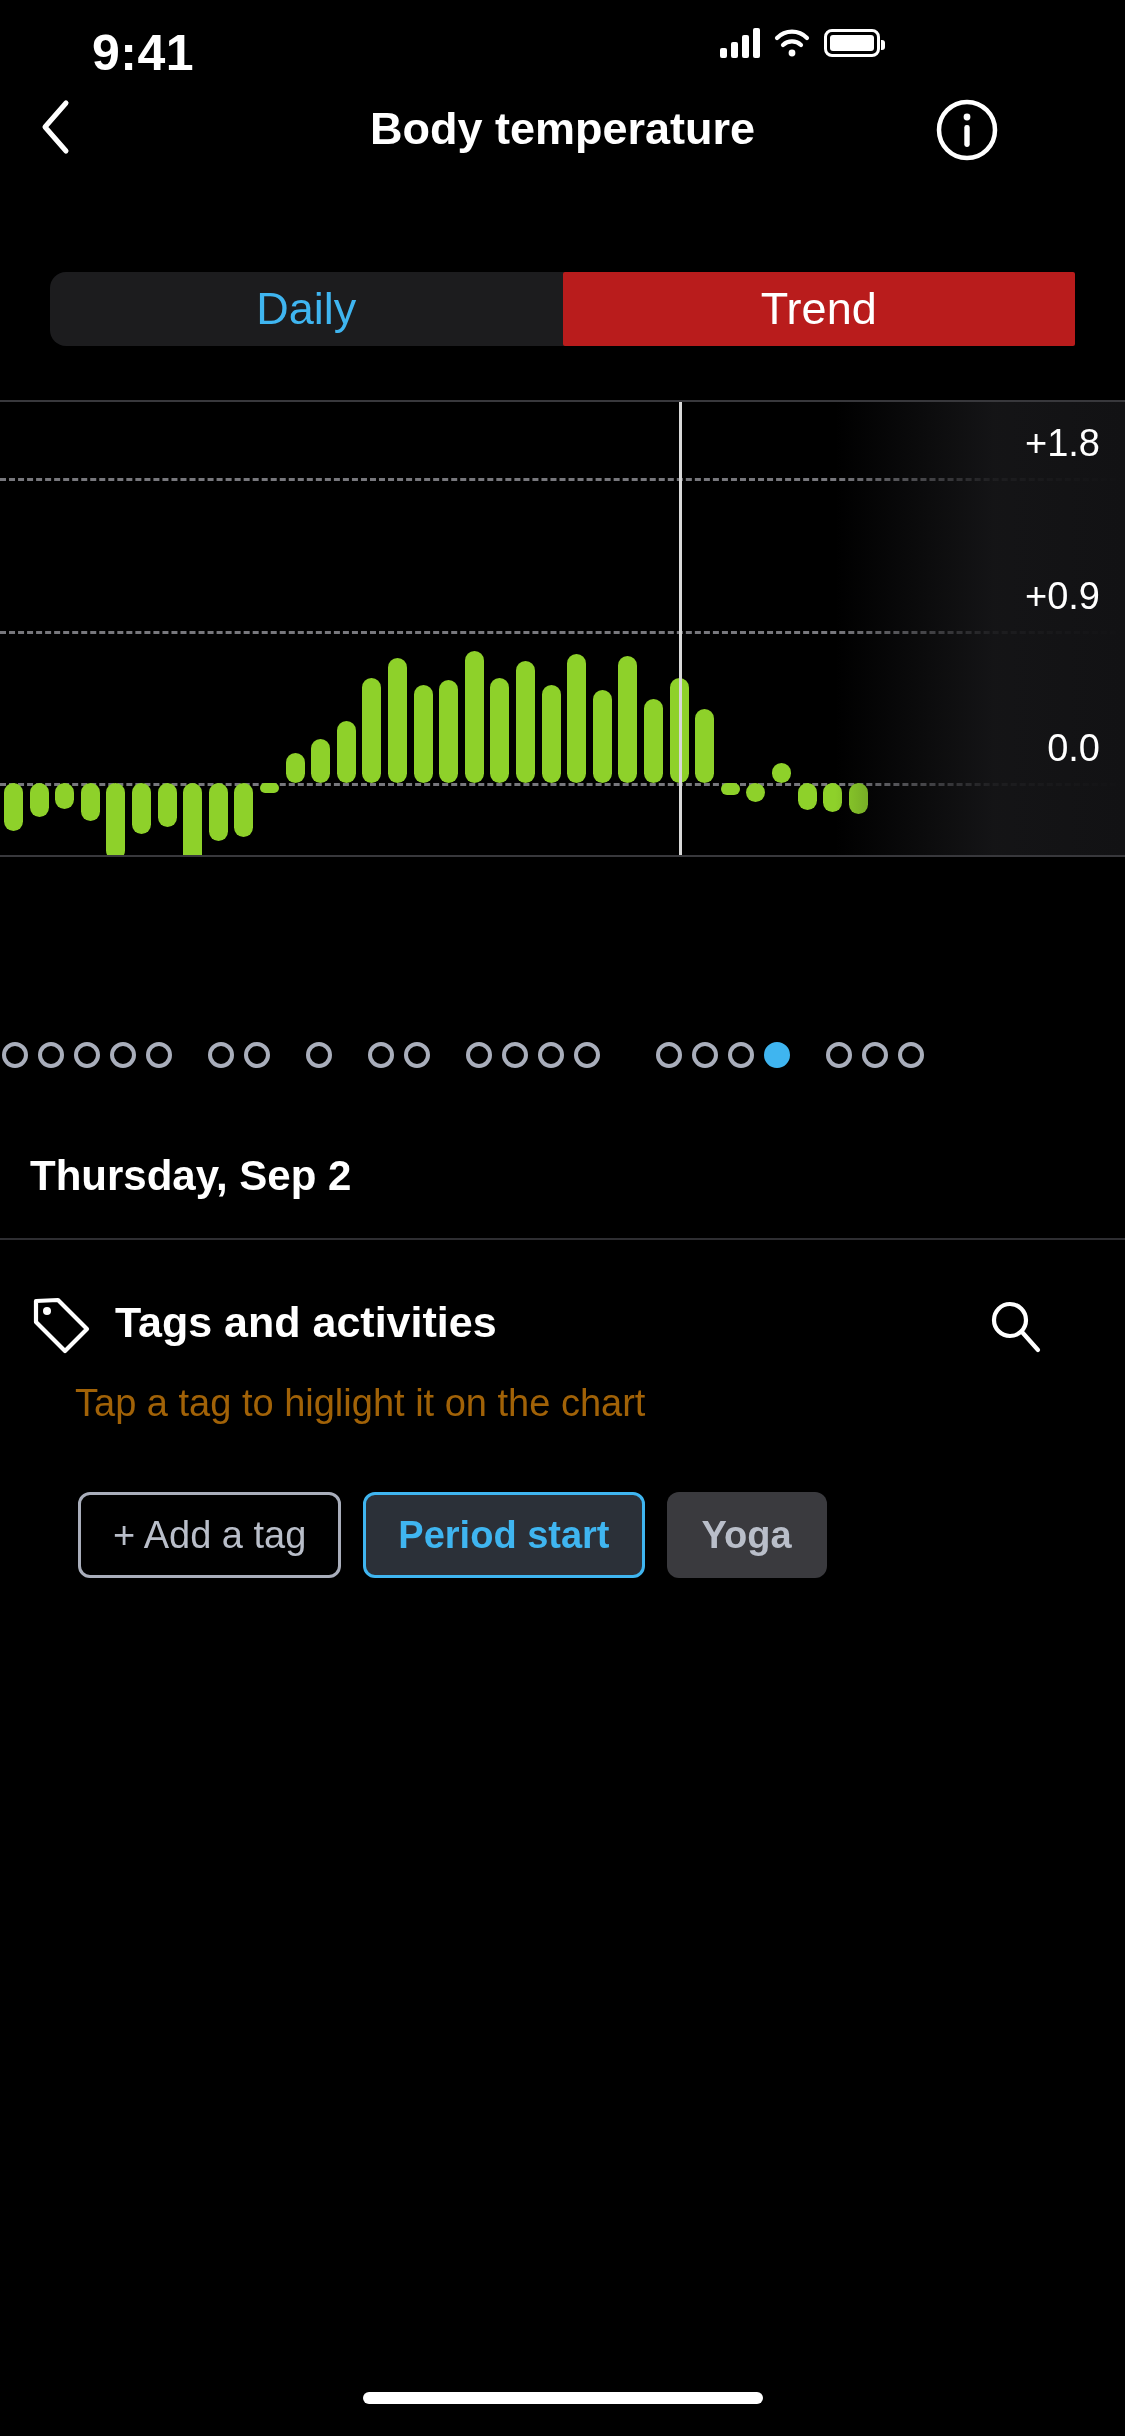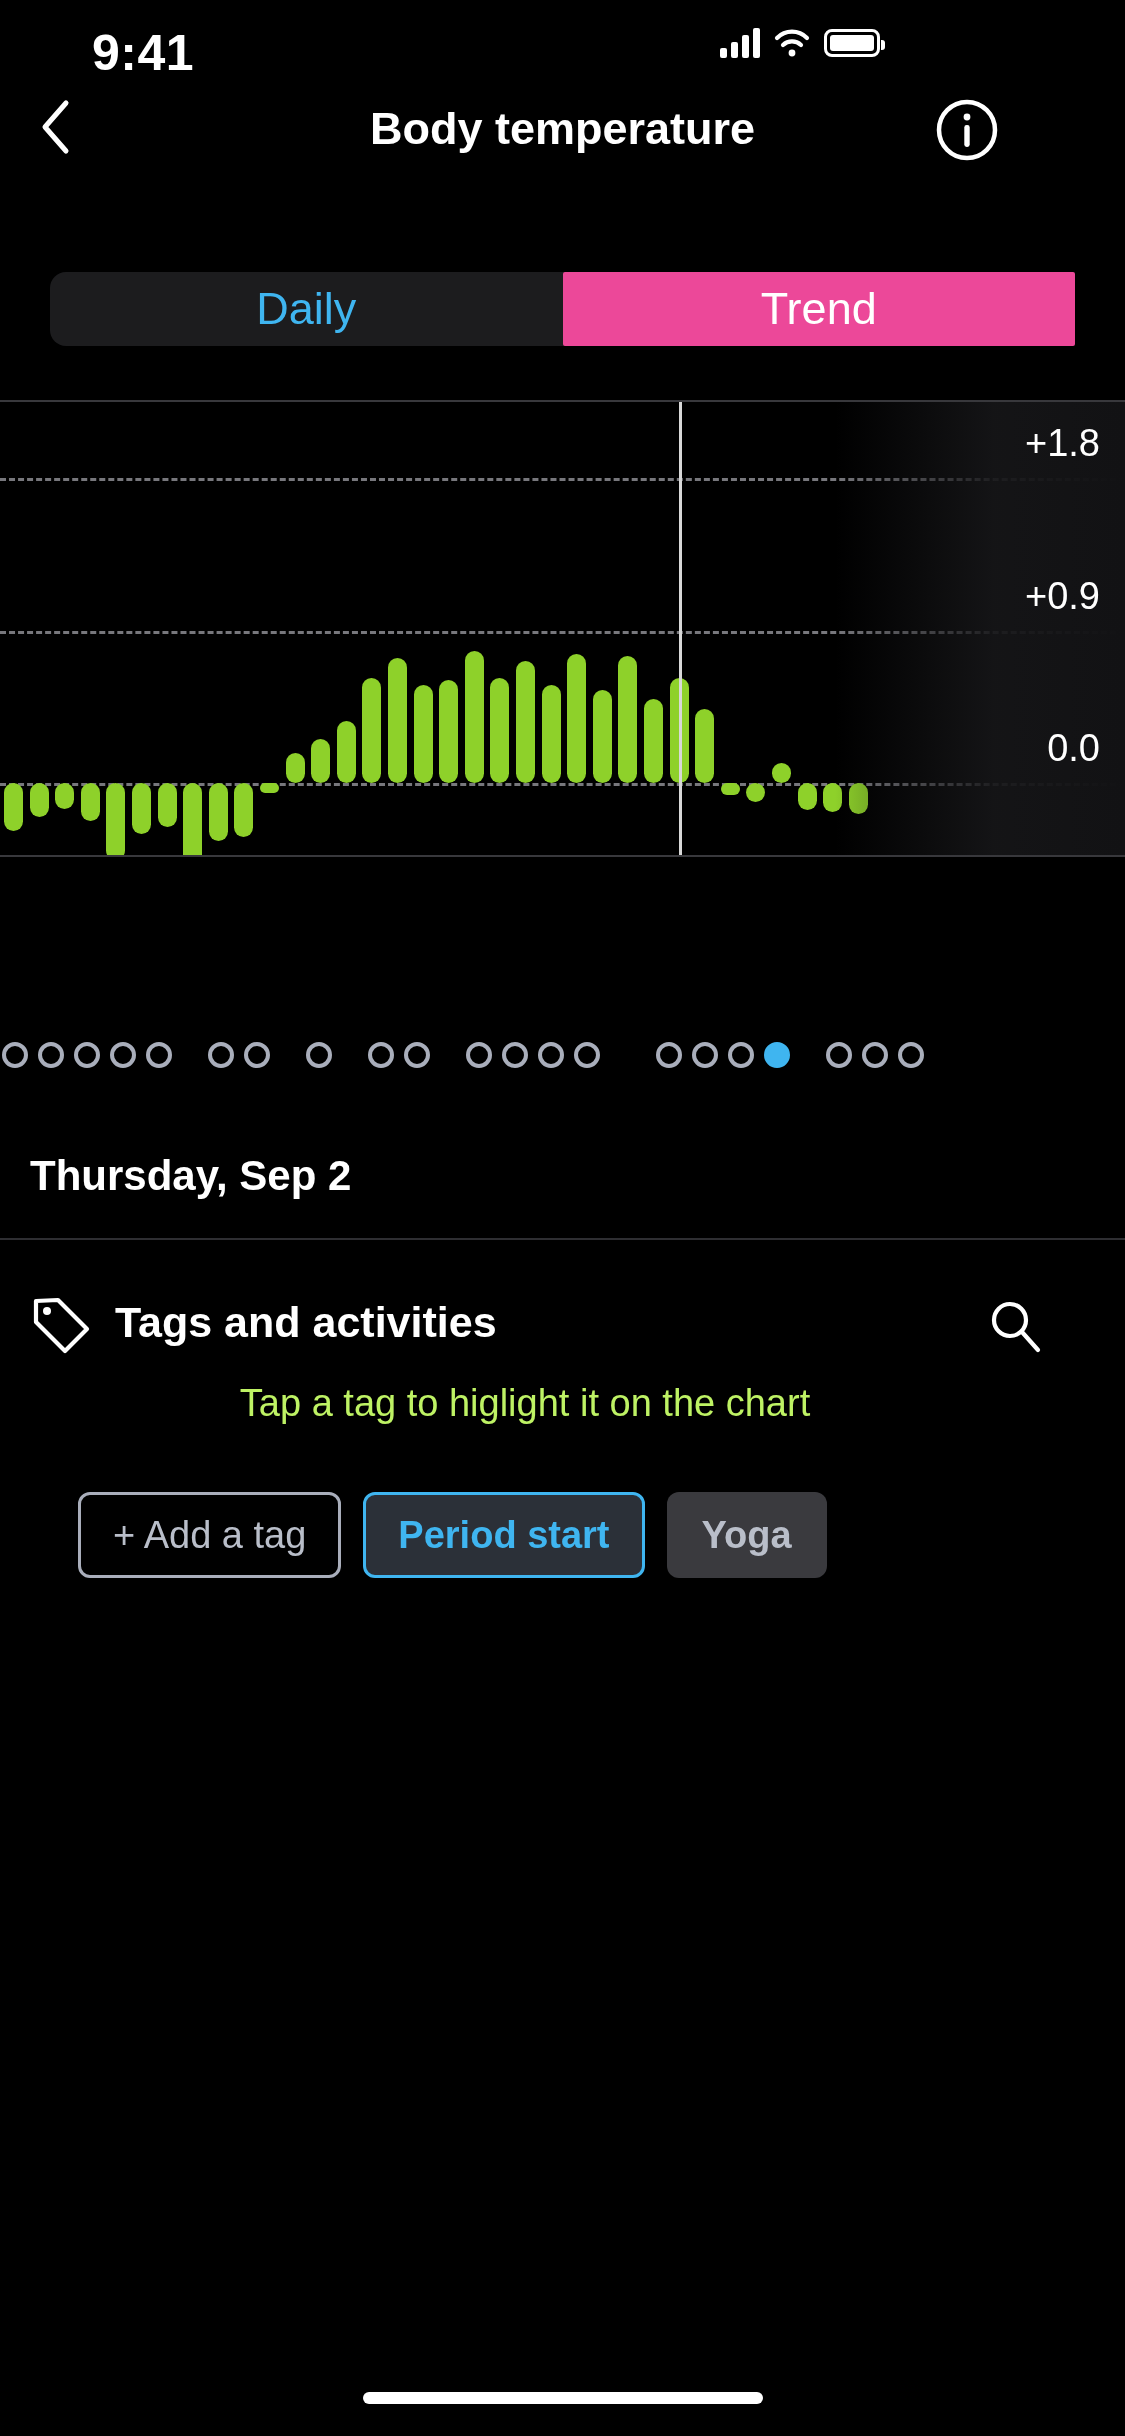--- a/index.html
+++ b/index.html
@@ -62,21 +62,21 @@
   .segmented{
     position:absolute; left:50px; top:272px; width:1025px; height:74px;
     background:#1c1c1e; border-radius:16px;
     display:flex;
   }
   .seg{
     flex:1; display:flex; align-items:center; justify-content:center;
     font-size:45px; font-weight:400; border-radius:2px;
   }
   .seg.inactive{ color:#3fb5f0; }
-  .seg.active{ color:#fff; background:#ec4899; }
+  .seg.active{ color:#fff; background:#b91c1c; }
 
   
   .chart-wrap{
     position:absolute; left:0; top:400px; width:1125px; height:457px;
     border-top:2px solid #38383c;
     border-bottom:2px solid #38383c;
     overflow:hidden;
     background:#000;
   }
   .chart-fade{
@@ -127,21 +127,21 @@
     position:absolute; left:30px; top:1290px; width:1065px; height:70px;
   }
   .tag-icon{ position:absolute; left:0; top:4px; width:62px; height:62px; }
   .tag-hdr-title{
     position:absolute; left:85px; top:8px;
     font-size:43px; font-weight:700; color:#fff;
   }
   .search-icon{ position:absolute; right:50px; top:6px; width:60px; height:60px; }
   .tag-sub{
     position:absolute; left:75px; top:1382px; width:900px;
-    font-size:38px; color:#bef264;text-align:center;
+    font-size:38px; color:#a16207;
   }
   .tag-chips{
     position:absolute; left:78px; top:1492px; width:1000px; height:86px;
     display:flex; gap:22px; align-items:flex-start;
   }
   .chip{
     height:86px; padding:16px 32px;
     display:flex; align-items:center; justify-content:center;
     font-size:38px; font-weight:700; border-radius:12px;
     white-space:nowrap;

